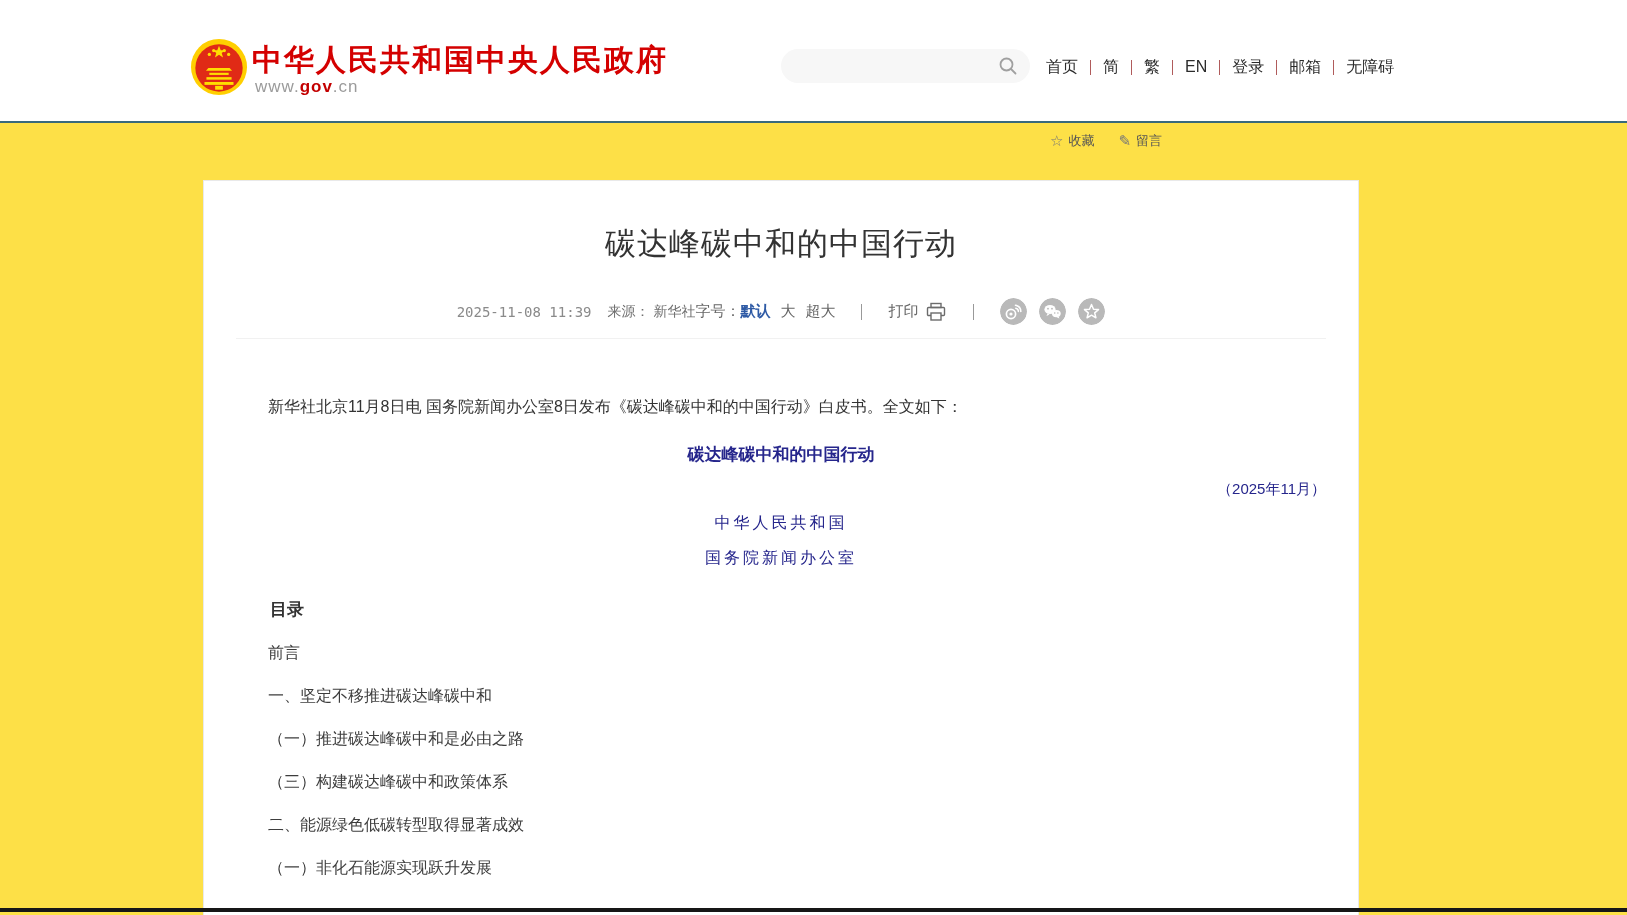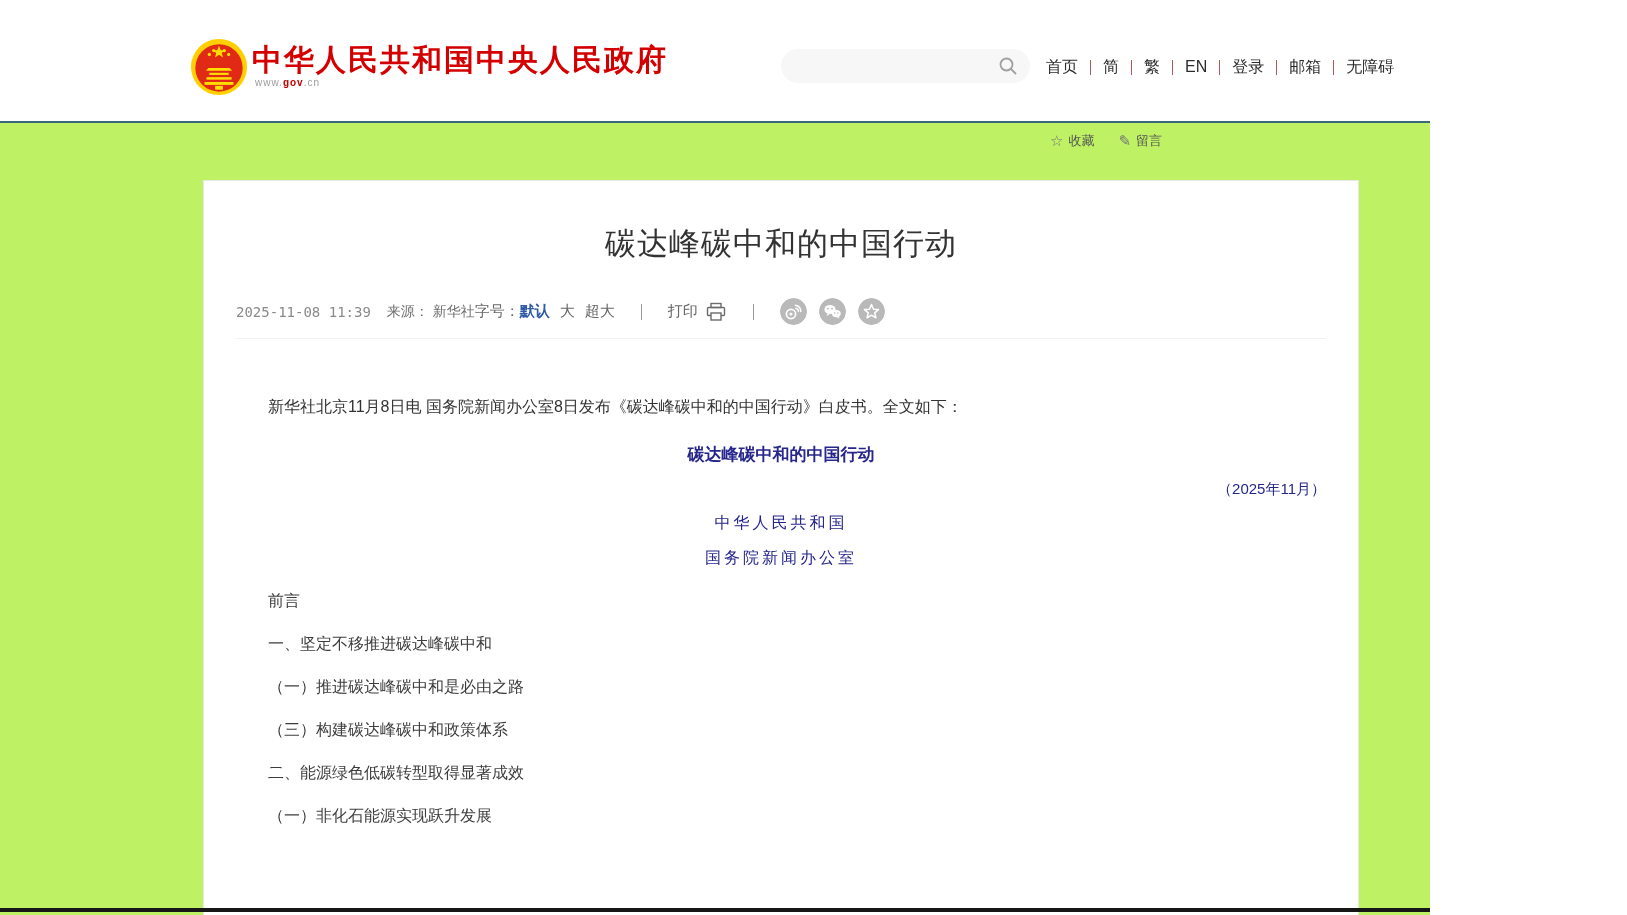--- a/index.html
+++ b/index.html
@@ -1,26 +1,26 @@
 <!DOCTYPE html>
 <html><head>
 <meta charset="utf-8">
 <style>
   * { margin:0; padding:0; box-sizing:border-box; }
   html,body { width:1627px; height:915px; background:#fff; overflow:hidden;
     font-family:"Liberation Sans","DejaVu Sans",sans-serif; }
-  .page { position:relative; width:1430px; height:915px; background:#bef264; }
+  .page { position:relative; width:1627px; height:915px; background:#fde047; }
 
   
   .header { position:absolute; left:0; top:0; width:100%; height:121px; background:#fff; }
   .header-line { position:absolute; left:0; top:121px; width:100%; height:2px; background:#38697c; }
   .logo { position:absolute; left:190px; top:37px; width:58px; height:60px; cursor:pointer; }
   .site-title { position:absolute; left:252px; top:40px; font-size:30px; font-weight:bold;
     color:#d40000; letter-spacing:2px; cursor:pointer; }
-  .site-url { position:absolute; left:255px; top:77px; font-size:10px; color:#9b9b9b; letter-spacing:1px; }
+  .site-url { position:absolute; left:255px; top:77px; font-size:17px; color:#9b9b9b; letter-spacing:1px; }
   .site-url .gov { color:#c30000; font-weight:bold; }
 
   .search-box { position:absolute; left:781px; top:49px; width:249px; height:34px;
     background:#f7f7f7; border-radius:17px; }
   .search-input { position:absolute; left:16px; top:0; width:195px; height:34px; border:none;
     background:transparent; outline:none; font-size:15px; color:#333; }
   .search-icon { position:absolute; right:12px; top:7px; width:20px; height:20px; cursor:pointer; }
 
   .top-nav { position:absolute; left:1046px; top:54px; height:26px; display:flex;
     align-items:center; font-size:16px; color:#2b2b2b; }
@@ -33,21 +33,21 @@
   .action-item { display:flex; align-items:center; gap:5px; cursor:pointer; }
   .action-item .glyph { font-size:15px; color:#777; }
 
   
   .panel { position:absolute; left:203px; top:180px; width:1156px; height:735px;
     background:#fff; border:1px solid #e9e9e9; border-bottom:none; padding:0 32px; }
 
   .article-title { margin-top:42px; text-align:center; font-size:31px; font-weight:400;
     color:#333; letter-spacing:1px; }
 
-  .meta-row { margin-top:33px; display:flex; justify-content:flex-start; align-items:center;
+  .meta-row { margin-top:33px; display:flex; justify-content:center; align-items:center;
     padding-bottom:13px; border-bottom:1px solid #f1f1f1; }
   .meta-left { display:flex; align-items:center; font-size:14px; color:#8a8a8a; }
   .meta-date { font-family:"DejaVu Sans Mono","Liberation Mono",monospace; font-size:14px; color:#8a8a8a; }
   .meta-source { margin-left:16px; color:#6f6f6f; }
   .meta-right { display:flex; align-items:center; font-size:15px; color:#666; }
   .fs-label { color:#666; }
   .fs-default { color:#2e5aa5; font-weight:bold; cursor:pointer; }
   .fs-opt { color:#666; margin-left:10px; cursor:pointer; }
   .meta-sep { width:1px; height:16px; background:#999; margin:0 26px; }
   .print-wrap { display:flex; align-items:center; gap:7px; cursor:pointer; color:#666; }
@@ -180,20 +180,21 @@
       </div>
     </div>
 
     <div class="paragraph">新华社北京11月8日电 国务院新闻办公室8日发布《碳达峰碳中和的中国行动》白皮书。全文如下：</div>
 
     <div class="doc-title">碳达峰碳中和的中国行动</div>
     <div class="doc-sub">（2025年11月）</div>
     <div class="doc-org">中华人民共和国</div>
     <div class="doc-org">国务院新闻办公室</div>
 
+    <div class="toc-title">目录</div>
     <div class="toc-item">前言</div>
     <div class="toc-item">一、坚定不移推进碳达峰碳中和</div>
     <div class="toc-item">（一）推进碳达峰碳中和是必由之路</div>
     <div class="toc-item">（三）构建碳达峰碳中和政策体系</div>
     <div class="toc-item">二、能源绿色低碳转型取得显著成效</div>
     <div class="toc-item">（一）非化石能源实现跃升发展</div>
   </div>
 
   <div class="bottom-line"></div>
 </div>

